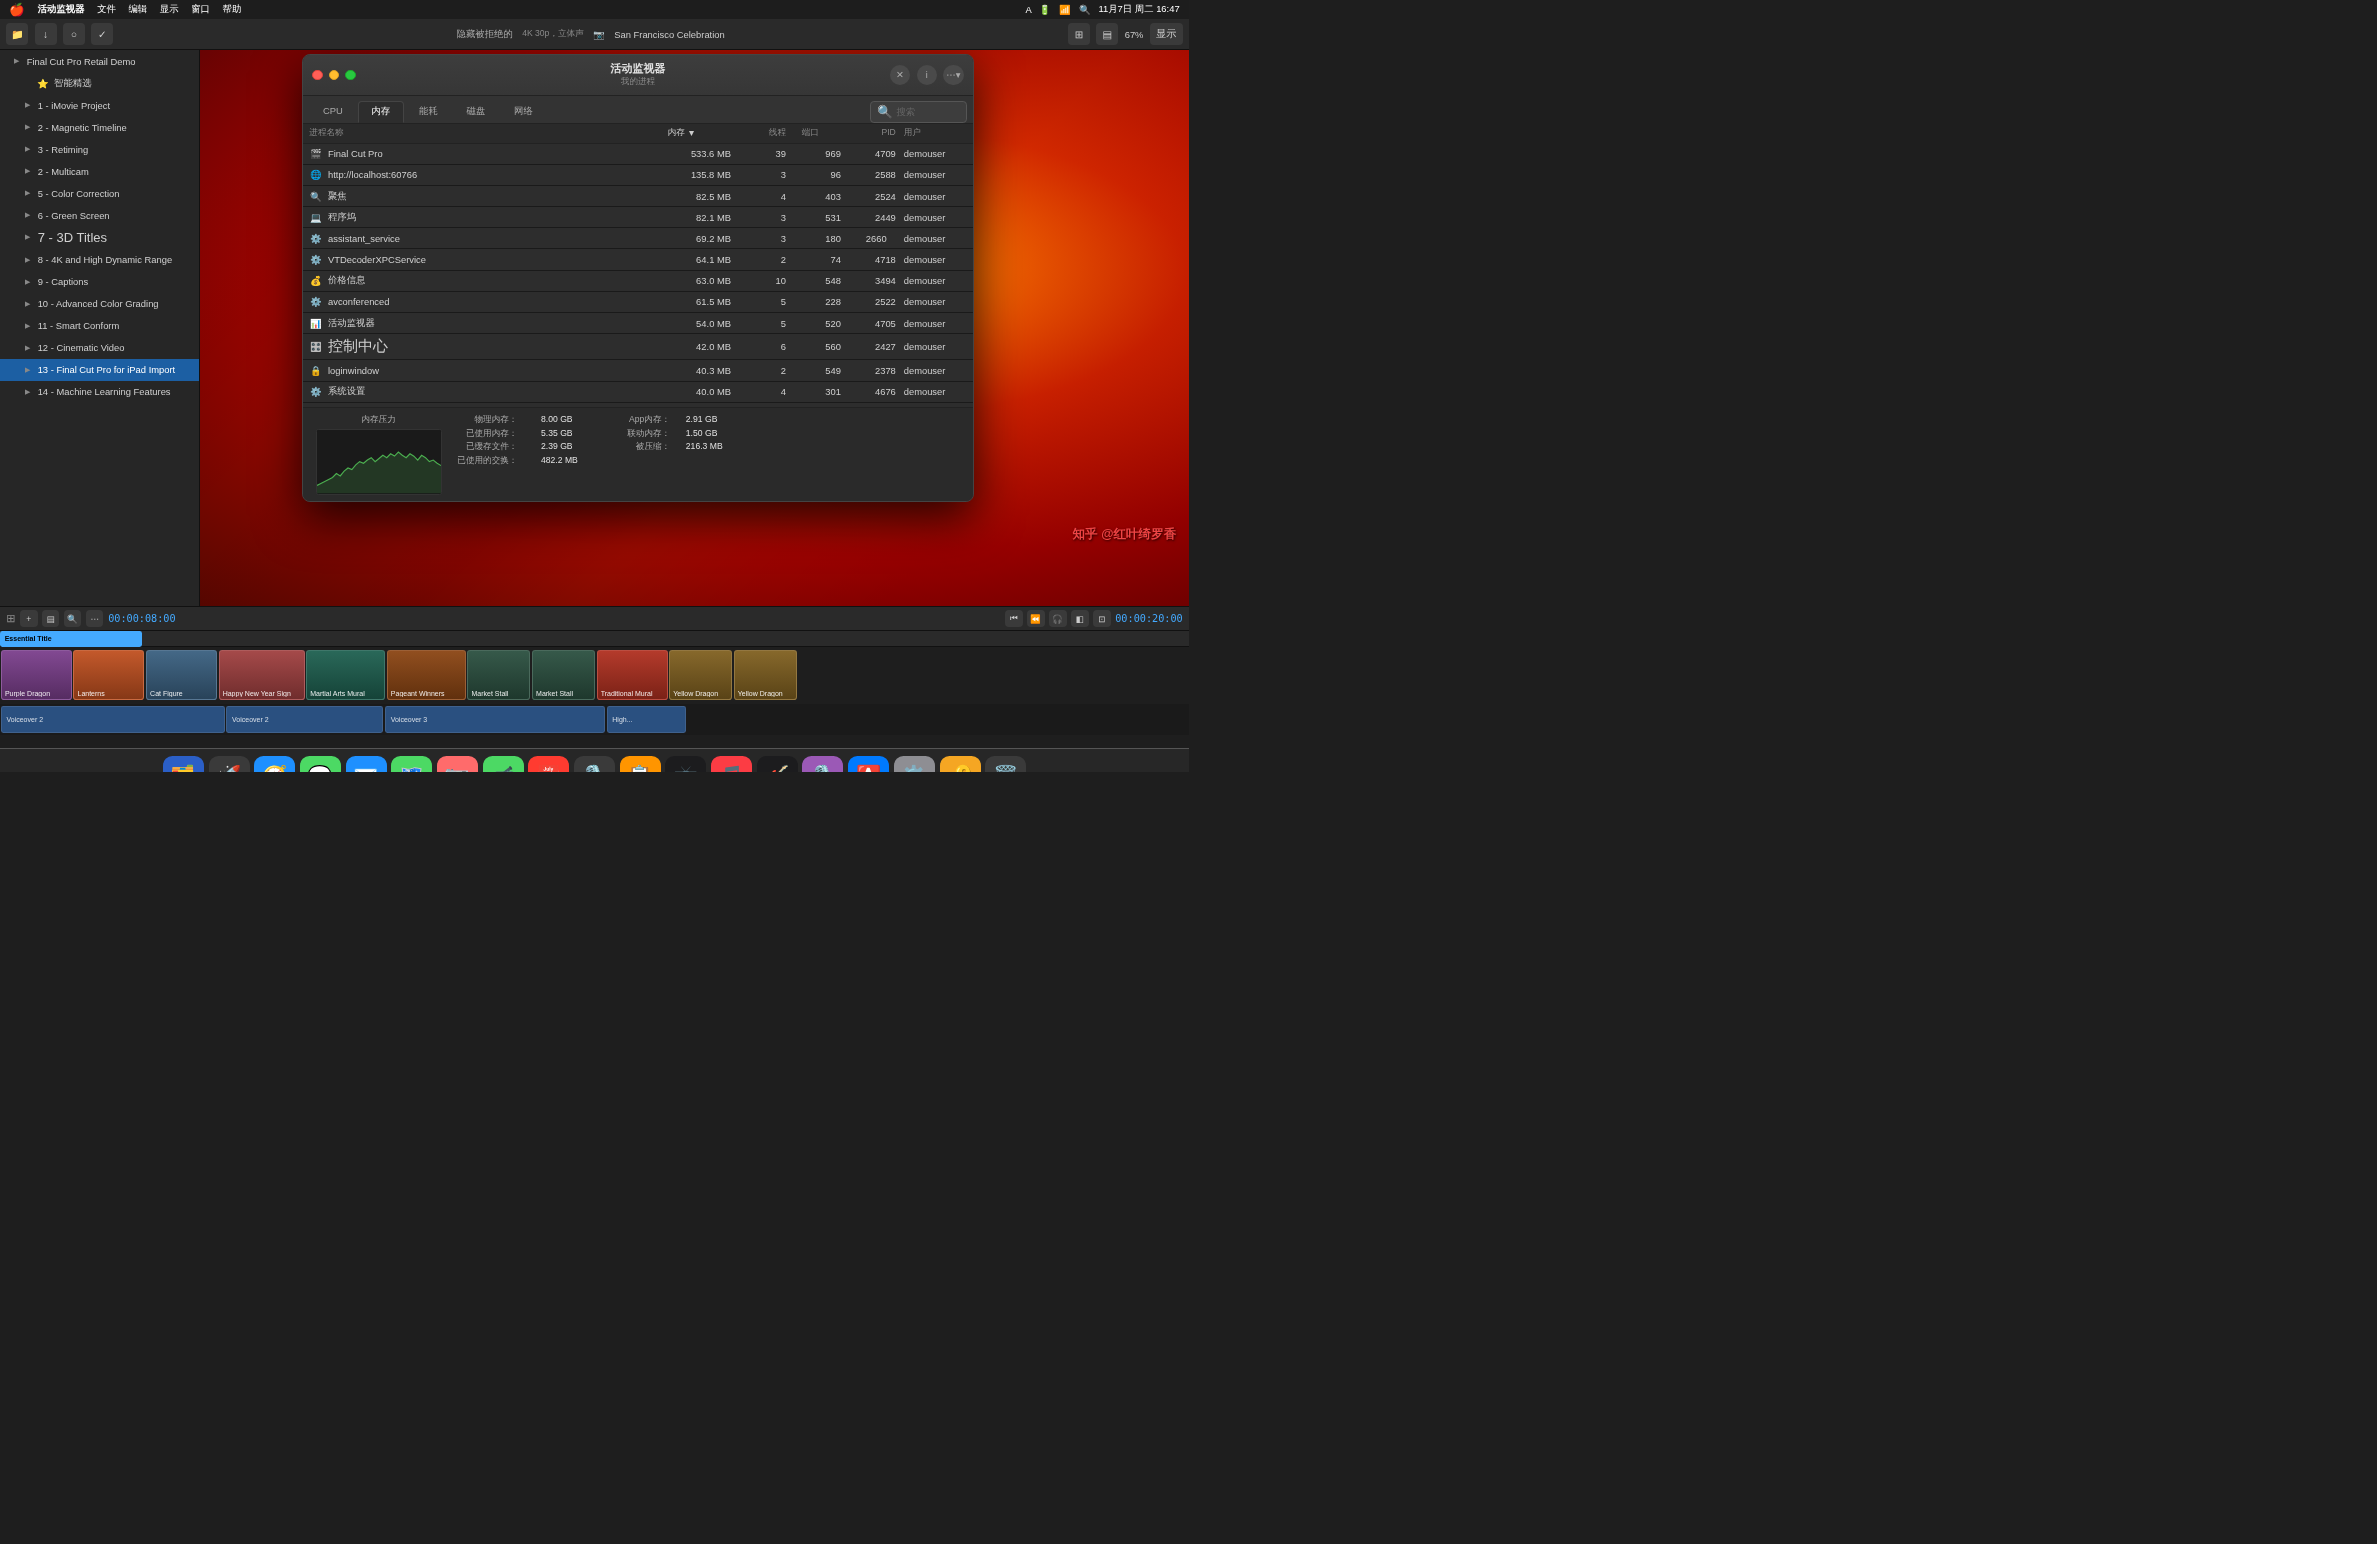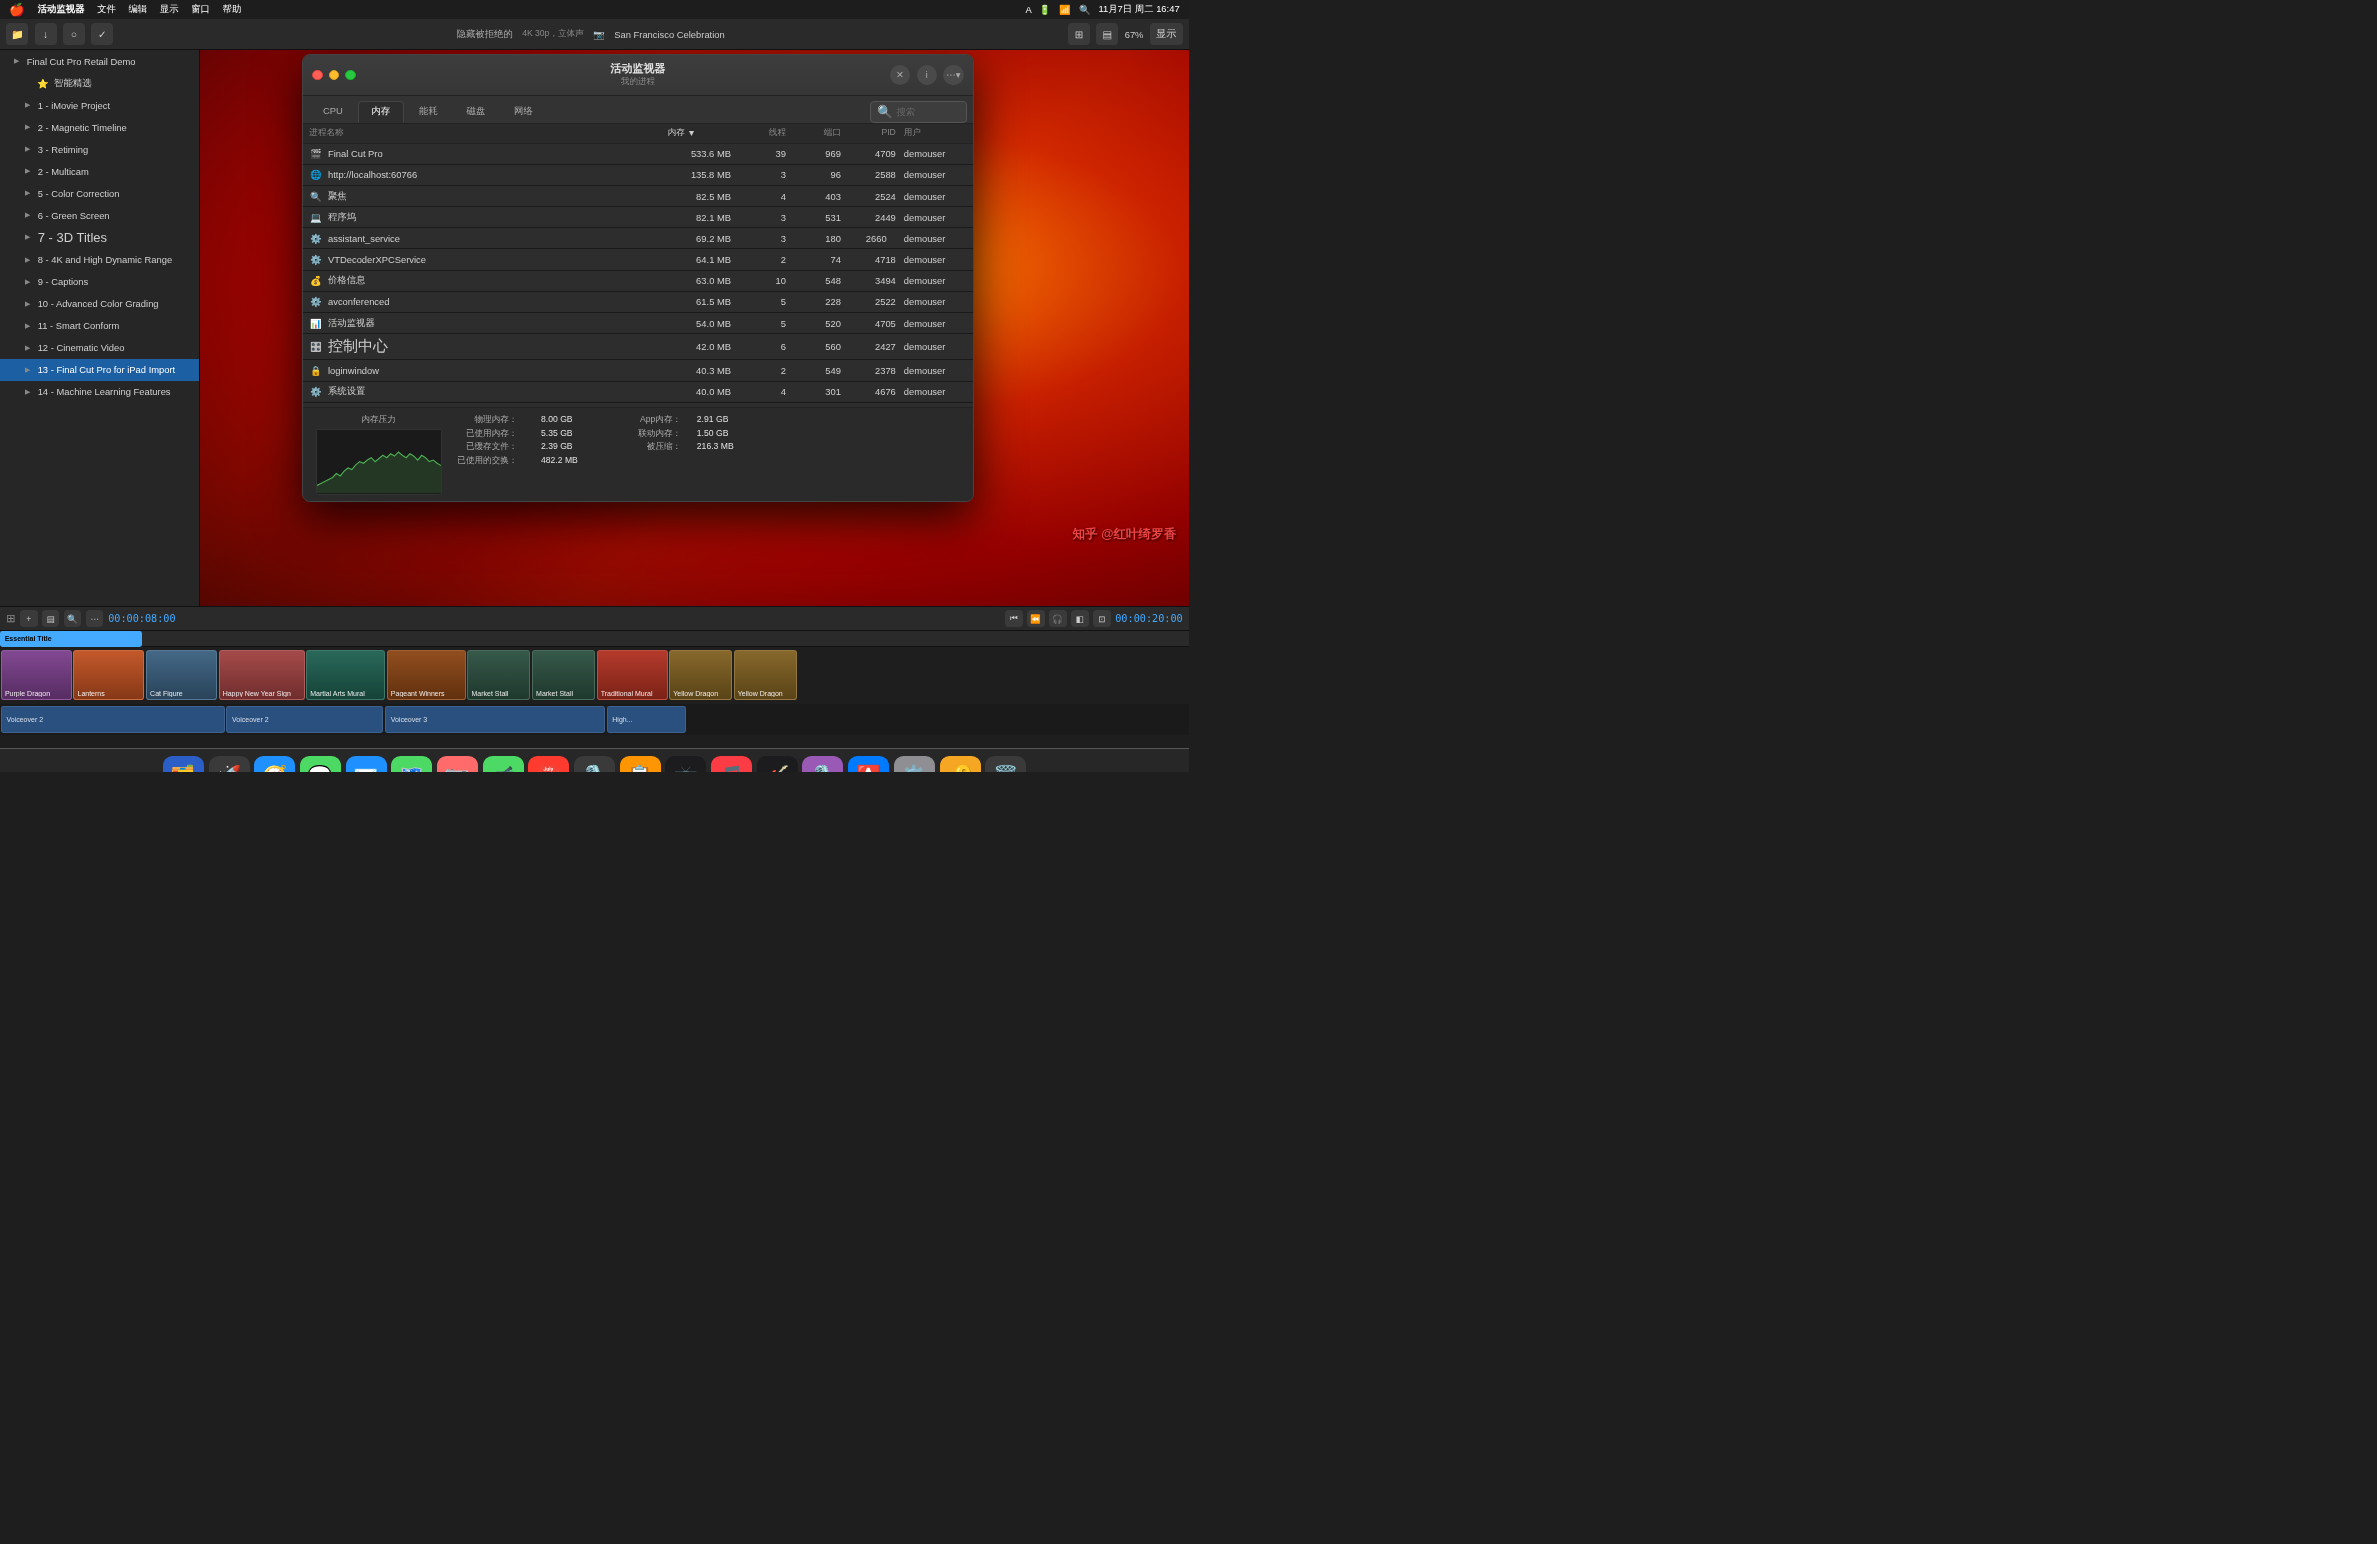--- a/index.html
+++ b/index.html
@@ -575,21 +575,21 @@
         <div class="am-search">
           <span>🔍</span>
           <input type="text" placeholder="搜索" style="">
         </div>
       </div>
 
       <div class="am-table-header">
         <div class="col-name">进程名称</div>
         <div class="col-mem">内存 <span>▼</span></div>
         <div style="text-align:right; padding-right:15.7px">线程</div>
-        <div style="text-align:right; padding-right:15.7px">端口</div>
+        <div style="padding-right:15.7px">端口</div>
         <div style="text-align:right; padding-right:7.9px">PID</div>
         <div>用户</div>
       </div>
 
       <div class="am-table-body" id="am-table-body">
           <div class="am-row">
     <div class="proc-name">
       <span class="am-proc-icon">🎬</span>
       <span style="font-size:9.4px">Final Cut Pro</span>
     </div>
@@ -756,21 +756,21 @@
         <div class="am-mem-chart">
           <div class="am-mem-chart-title">内存压力</div>
           <div class="am-chart-area">
             <svg class="mem-wave" viewBox="0 0 160 80" preserveAspectRatio="none">
               <rect width="160" height="80" fill="#1a1a1a"></rect>
               <polyline points="0,70 10,65 20,60 25,55 30,58 35,52 40,48 45,50 50,44 55,40 60,42 65,38 70,35 75,40 80,36 85,32 90,35 95,30 100,33 105,28 110,32 115,35 120,30 125,33 130,38 135,32 140,35 145,40 150,38 155,42 160,45" fill="none" stroke="#4CAF50" stroke-width="1.5"></polyline>
               <polyline points="0,70 10,65 20,60 25,55 30,58 35,52 40,48 45,50 50,44 55,40 60,42 65,38 70,35 75,40 80,36 85,32 90,35 95,30 100,33 105,28 110,32 115,35 120,30 125,33 130,38 135,32 140,35 145,40 150,38 155,42 160,45 160,80 0,80" fill="rgba(76,175,80,0.2)" stroke="none"></polyline>
             </svg>
           </div>
         </div>
-        <div style="display:flex; gap:37px; align-content: start; flex-wrap: wrap; align-items: flex-start;">
+        <div style="display:flex; gap:26px; align-content: start; flex-wrap: wrap; align-items: flex-start;">
           <div class="am-mem-stats" id="am-mem-stats-left">
               <div class="am-mem-stat-label">物理内存：</div>
               <div class="am-mem-stat-value">8.00 GB</div>
               <div class="am-mem-stat-label">已使用内存：</div>
               <div class="am-mem-stat-value">5.35 GB</div>
               <div class="am-mem-stat-label">已缓存文件：</div>
               <div class="am-mem-stat-value">2.39 GB</div>
               <div class="am-mem-stat-label">已使用的交换：</div>
               <div class="am-mem-stat-value">482.2 MB</div>
             </div>

